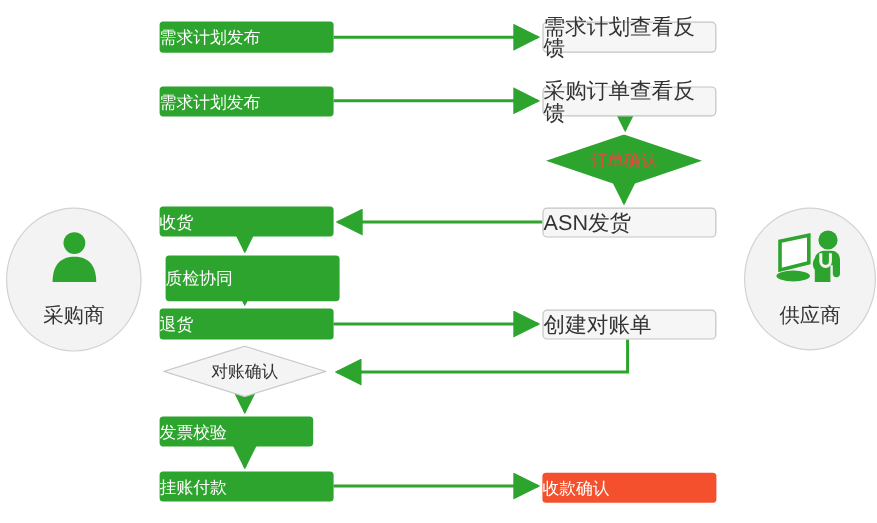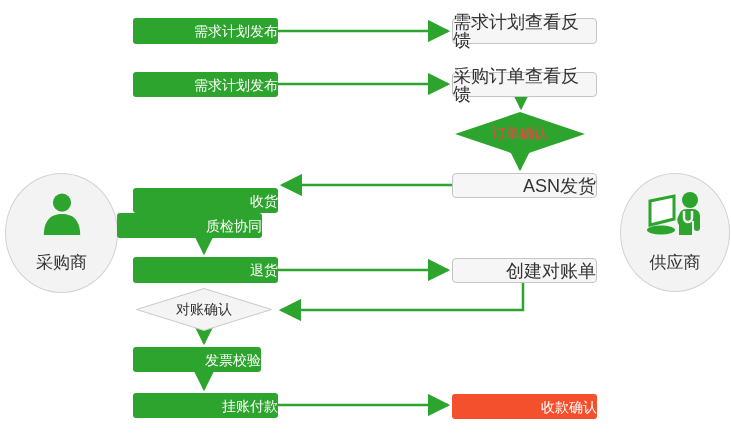--- a/index.html
+++ b/index.html
@@ -3,21 +3,21 @@
 <meta charset="utf-8">
 <style>
   :root{
     --green:#2da42d; --red:#f4502d;
     --box-bg:#f6f6f6; --box-border:#c4c4c4; --text-dark:#333333;
     --circle-bg:#f3f3f3; --circle-border:#d2d2d2;
   }
   html,body{margin:0;padding:0;background:#fff;}
   .stage{position:relative;width:731px;height:436px;background:#fff;
          font-family:"Liberation Sans",sans-serif;overflow:hidden;}
-  .node{position:absolute;display:flex;align-items:center;justify-content:flex-end;
+  .node{position:absolute;display:flex;align-items:center;justify-content:flex-start;
         font-size:14px;border-radius:3px;box-sizing:border-box;line-height:1;}
   .node.green{background:var(--green);color:#fff;}
   .node.plain{background:var(--box-bg);border:1px solid var(--box-border);color:var(--text-dark);border-radius:4px;font-size:18px;}
   .node.red{background:var(--red);color:#fff;}
   .diamond{position:absolute;}
   .diamond svg{position:absolute;left:0;top:0;width:100%;height:100%;display:block;}
   .diamond .dlbl{position:absolute;left:0;top:0;right:0;bottom:0;display:flex;
                  align-items:center;justify-content:center;font-size:14px;}
   .diamond.green-d polygon{fill:var(--green);}
   .diamond.green-d .dlbl{color:#ef4444;}
@@ -92,28 +92,28 @@
     <span>采购订单查看反馈</span>
   </div>
 
   <div class="diamond green-d" style="left:455px;top:112px;width:130px;height:44px;">
     <svg viewBox="0 0 130 44" preserveAspectRatio="none">
       <polygon points="65,0 130,22 65,44 0,22"></polygon>
     </svg>
     <span class="dlbl">订单确认</span>
   </div>
 
-  <div class="node green" style="left:133px;top:172px;width:145px;height:25px;margin-top:16px;">
+  <div class="node green" style="left:133px;top:172px;width:145px;height:25px;">
     <span>收货</span>
   </div>
   <div class="node plain" style="left:452px;top:173px;width:145px;height:25px;">
     <span>ASN发货</span>
   </div>
 
-  <div class="node green" style="left:117px;top:213px;width:145px;height:25px;">
+  <div class="node green" style="left:138px;top:213px;width:145px;height:38px;">
     <span>质检协同</span>
   </div>
 
   <div class="node green" style="left:133px;top:257px;width:145px;height:26px;">
     <span>退货</span>
   </div>
   <div class="node plain" style="left:452px;top:258px;width:145px;height:25px;">
     <span>创建对账单</span>
   </div>
 

